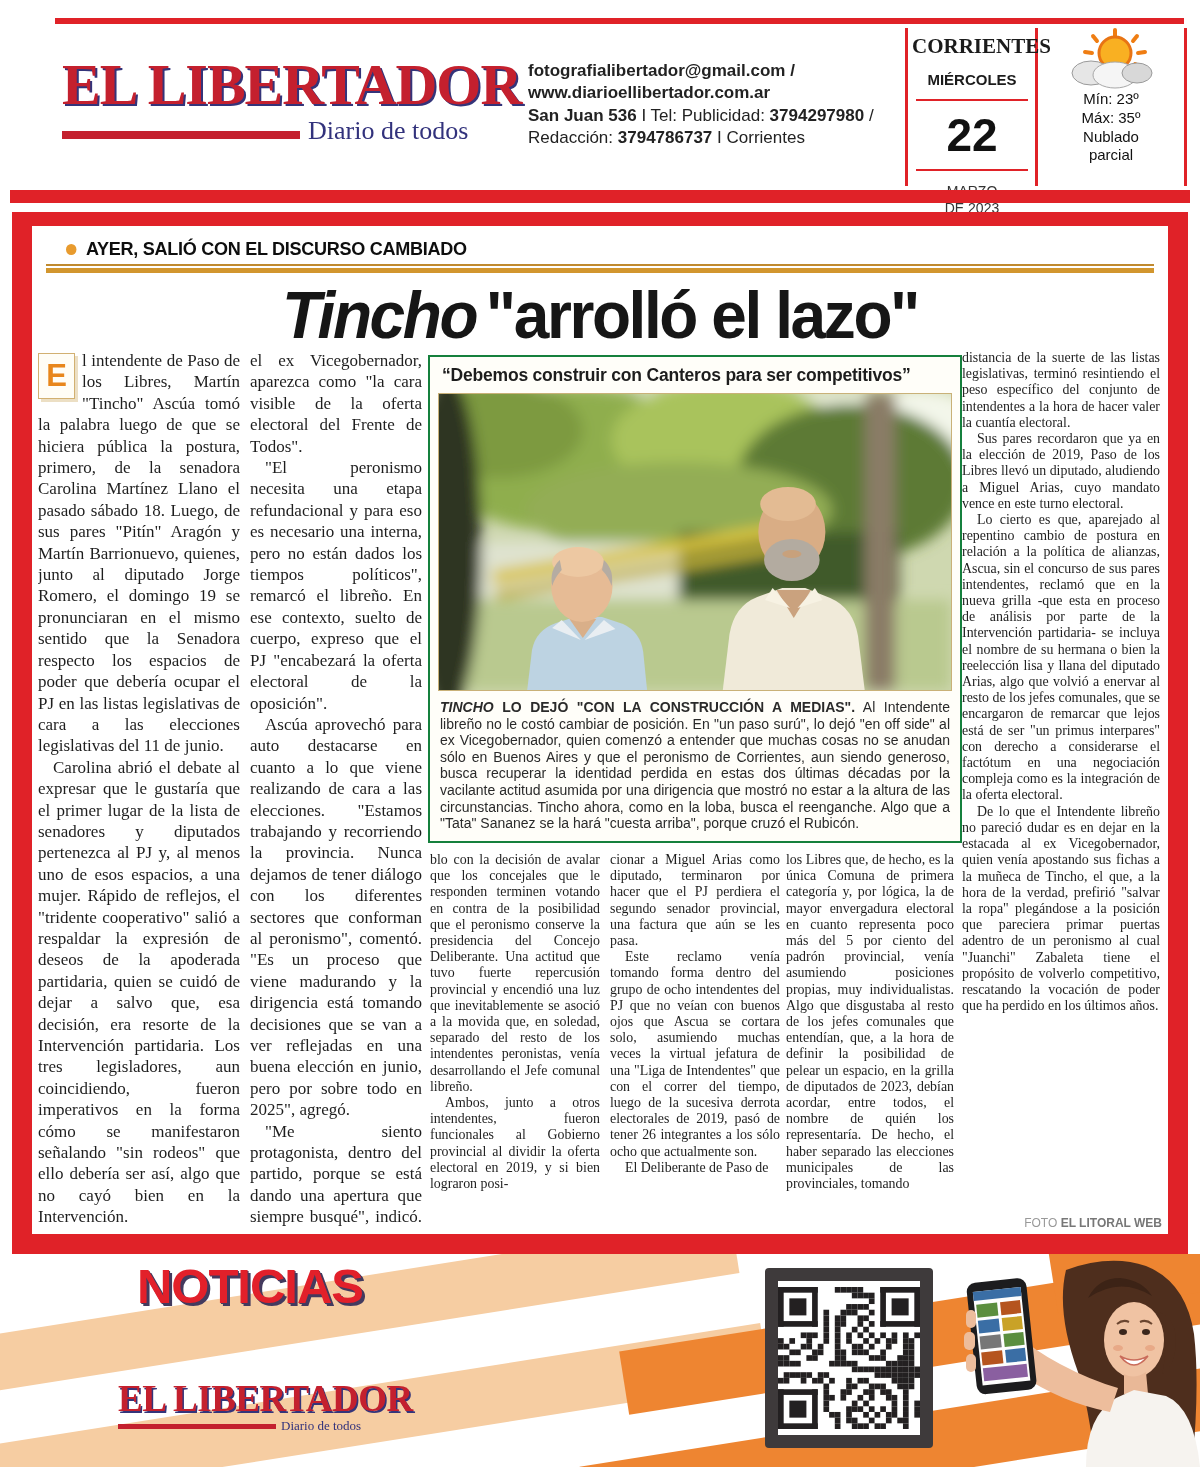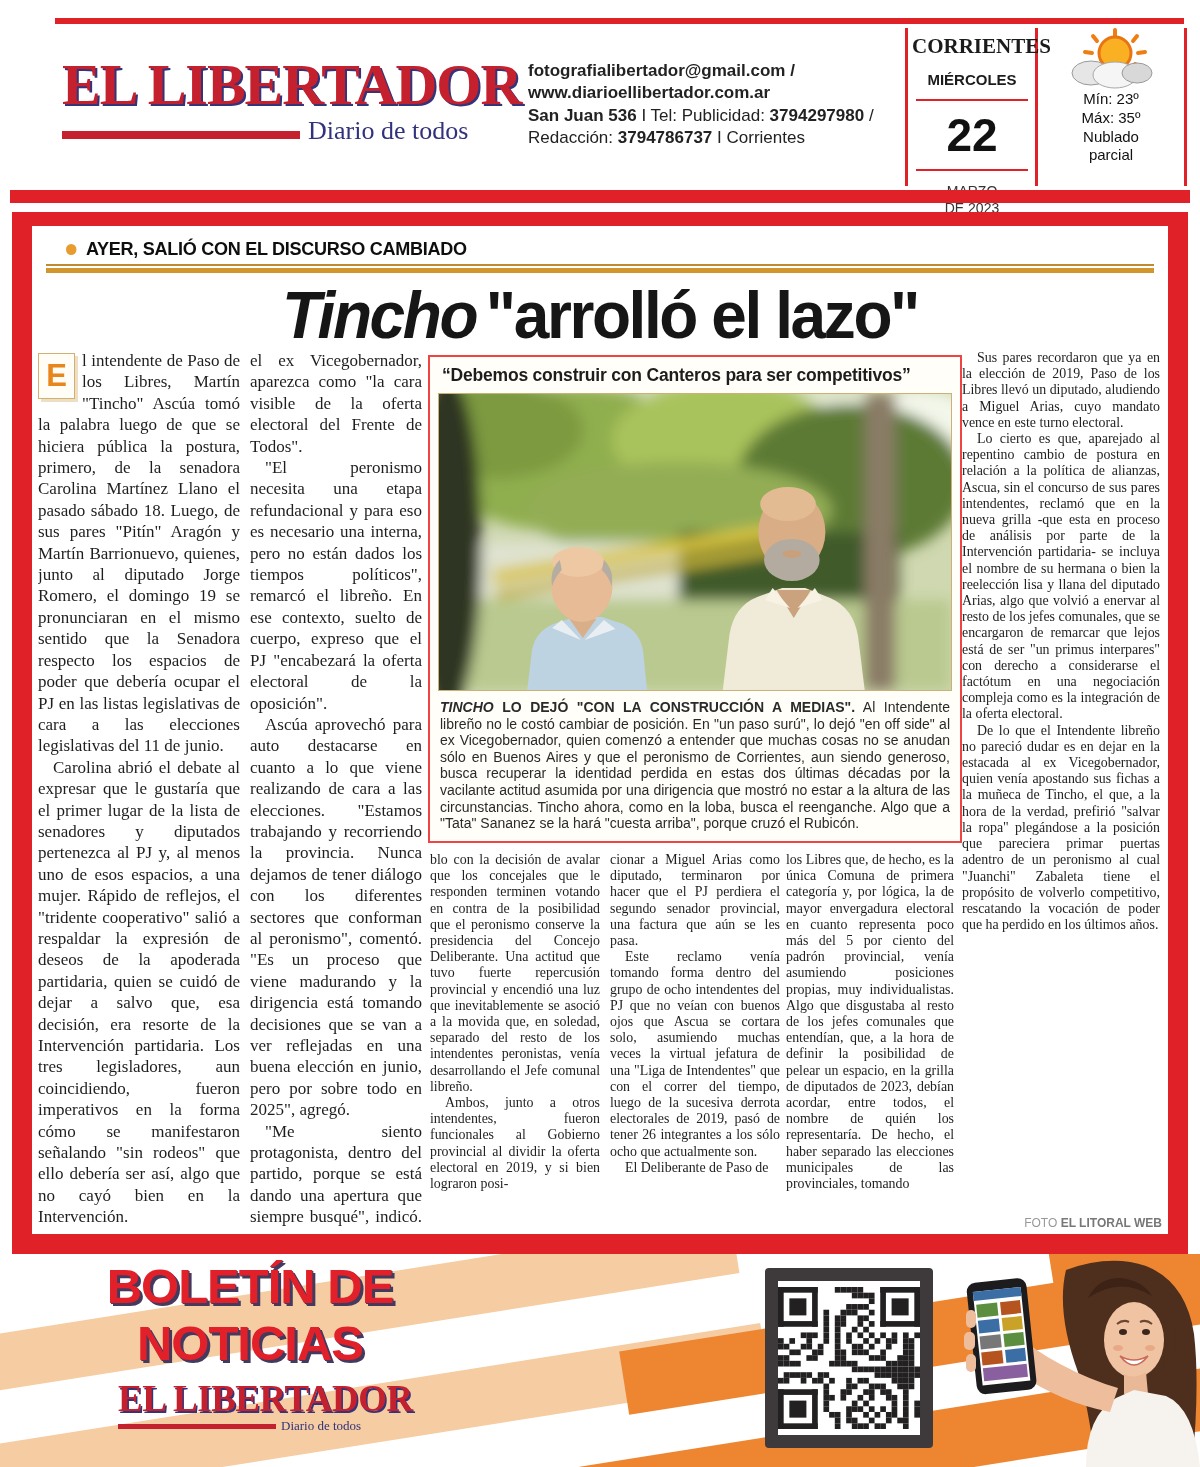--- a/index.html
+++ b/index.html
@@ -58,21 +58,21 @@
   #col3{left:398px;top:626px;width:170px;height:380px;}
   #col4{left:578px;top:626px;width:170px;height:380px;}
   #col5{left:754px;top:626px;width:168px;height:380px;}
   #col6{left:930px;top:124px;width:198px;height:882px;}
   .dropcap{float:left;width:35px;height:44px;border:1px solid #d2b071;background:#fffdf6;
            box-shadow:3px 3px 0 #ecdfc4;color:#e8861c;font-family:"Liberation Sans",sans-serif;
            font-weight:bold;font-size:31px;line-height:44px;text-align:center;margin:3px 7px 0 0;}
 
   
   .photobox{position:absolute;left:396px;top:129px;width:534px;height:488px;box-sizing:border-box;
-            border:2px solid #ef4444;background:#fffef9;padding:5px 8px;}
+            border:2px solid #15803d;background:#fffef9;padding:5px 8px;}
   .pquote{font-weight:bold;font-size:17.5px;color:#1d1d1d;padding:3px 0 7px 4px;letter-spacing:-0.2px;}
   .pimg{border:1px solid #c9b178;height:296px;overflow:hidden;background:#9db06a;}
   .pimg svg{display:block;width:100%;height:100%;}
   .caption{margin:8px 2px 0 2px;font-size:14px;line-height:16.6px;text-align:justify;color:#2a2a2a;}
   .credit{position:absolute;right:6px;top:990px;font-size:12px;color:#999;}
   .credit b{color:#777;}
 
   
   .banner{position:absolute;top:1254px;left:0;width:1200px;height:213px;background:#fff;overflow:hidden;}
   .stripe{position:absolute;transform:rotate(-9deg);z-index:1;}
@@ -195,20 +195,21 @@
         </div>
       <div id="col4" class="col sz-b">
           <p>cionar a Miguel Arias como diputado, terminaron por hacer que el PJ perdiera el segundo senador provincial, una factura que aún se les pasa.</p>
           <p class="ind">Este reclamo venía tomando forma dentro del grupo de ocho intendentes del PJ que no veían con buenos ojos que Ascua se cortara solo, asumiendo muchas veces la virtual jefatura de una "Liga de Intendentes" que con el correr del tiempo, luego de la sucesiva derrota electorales de 2019, pasó de tener 26 integrantes a los sólo ocho que actualmente son.</p>
           <p class="ind">El Deliberante de Paso de</p>
         </div>
       <div id="col5" class="col sz-b">
           <p>los Libres que, de hecho, es la única Comuna de primera categoría y, por lógica, la de mayor envergadura electoral en cuanto representa poco más del 5 por ciento del padrón provincial, venía asumiendo posiciones propias, muy individualistas. Algo que disgustaba al resto de los jefes comunales que entendían, que, a la hora de definir la posibilidad de pelear un espacio, en la grilla de diputados de 2023, debían acordar, entre todos, el nombre de quién los representaría. De hecho, el haber separado las elecciones municipales de las provinciales, tomando</p>
         </div>
       <div id="col6" class="col sz-b">
+          <p>distancia de la suerte de las listas legislativas, terminó resintiendo el peso específico del conjunto de intendentes a la hora de hacer valer la cuantía electoral.</p>
           <p class="ind">Sus pares recordaron que ya en la elección de 2019, Paso de los Libres llevó un diputado, aludiendo a Miguel Arias, cuyo mandato vence en este turno electoral.</p>
           <p class="ind">Lo cierto es que, aparejado al repentino cambio de postura en relación a la política de alianzas, Ascua, sin el concurso de sus pares intendentes, reclamó que en la nueva grilla -que esta en proceso de análisis por parte de la Intervención partidaria- se incluya el nombre de su hermana o bien la reelección lisa y llana del diputado Arias, algo que volvió a enervar al resto de los jefes comunales, que se encargaron de remarcar que lejos está de ser "un primus interpares" con derecho a considerarse el factótum en una negociación compleja como es la integración de la oferta electoral.</p>
           <p class="ind">De lo que el Intendente libreño no pareció dudar es en dejar en la estacada al ex Vicegobernador, quien venía apostando sus fichas a la muñeca de Tincho, el que, a la hora de la verdad, prefirió "salvar la ropa" plegándose a la posición que pareciera primar puertas adentro de un peronismo al cual "Juanchi" Zabaleta tiene el propósito de volverlo competitivo, rescatando la vocación de poder que ha perdido en los últimos años.</p>
         </div>
 
       <div class="photobox">
         <div class="pquote">“Debemos construir con Canteros para ser competitivos”</div>
         <div class="pimg">
           <svg viewBox="0 0 534 296" preserveAspectRatio="none">
             <defs>
@@ -268,21 +269,20 @@
   </div>
 
   <div class="banner">
     <div class="stripe s1"></div>
     <div class="stripe s2"></div>
     <div class="stripe s3"></div>
     <div class="stripe s4"></div>
     <div class="stripe s5"></div>
 
     <div class="b-title">
-      <div>BOLETÍN DE</div>
       <div>NOTICIAS</div>
     </div>
 
     <div class="b-logo">
       <div class="b-logo-text">EL LIBERTADOR</div>
       <div class="b-logo-row">
         <div class="b-logo-bar"></div>
         <div class="b-logo-tag">Diario de todos</div>
       </div>
     </div>

